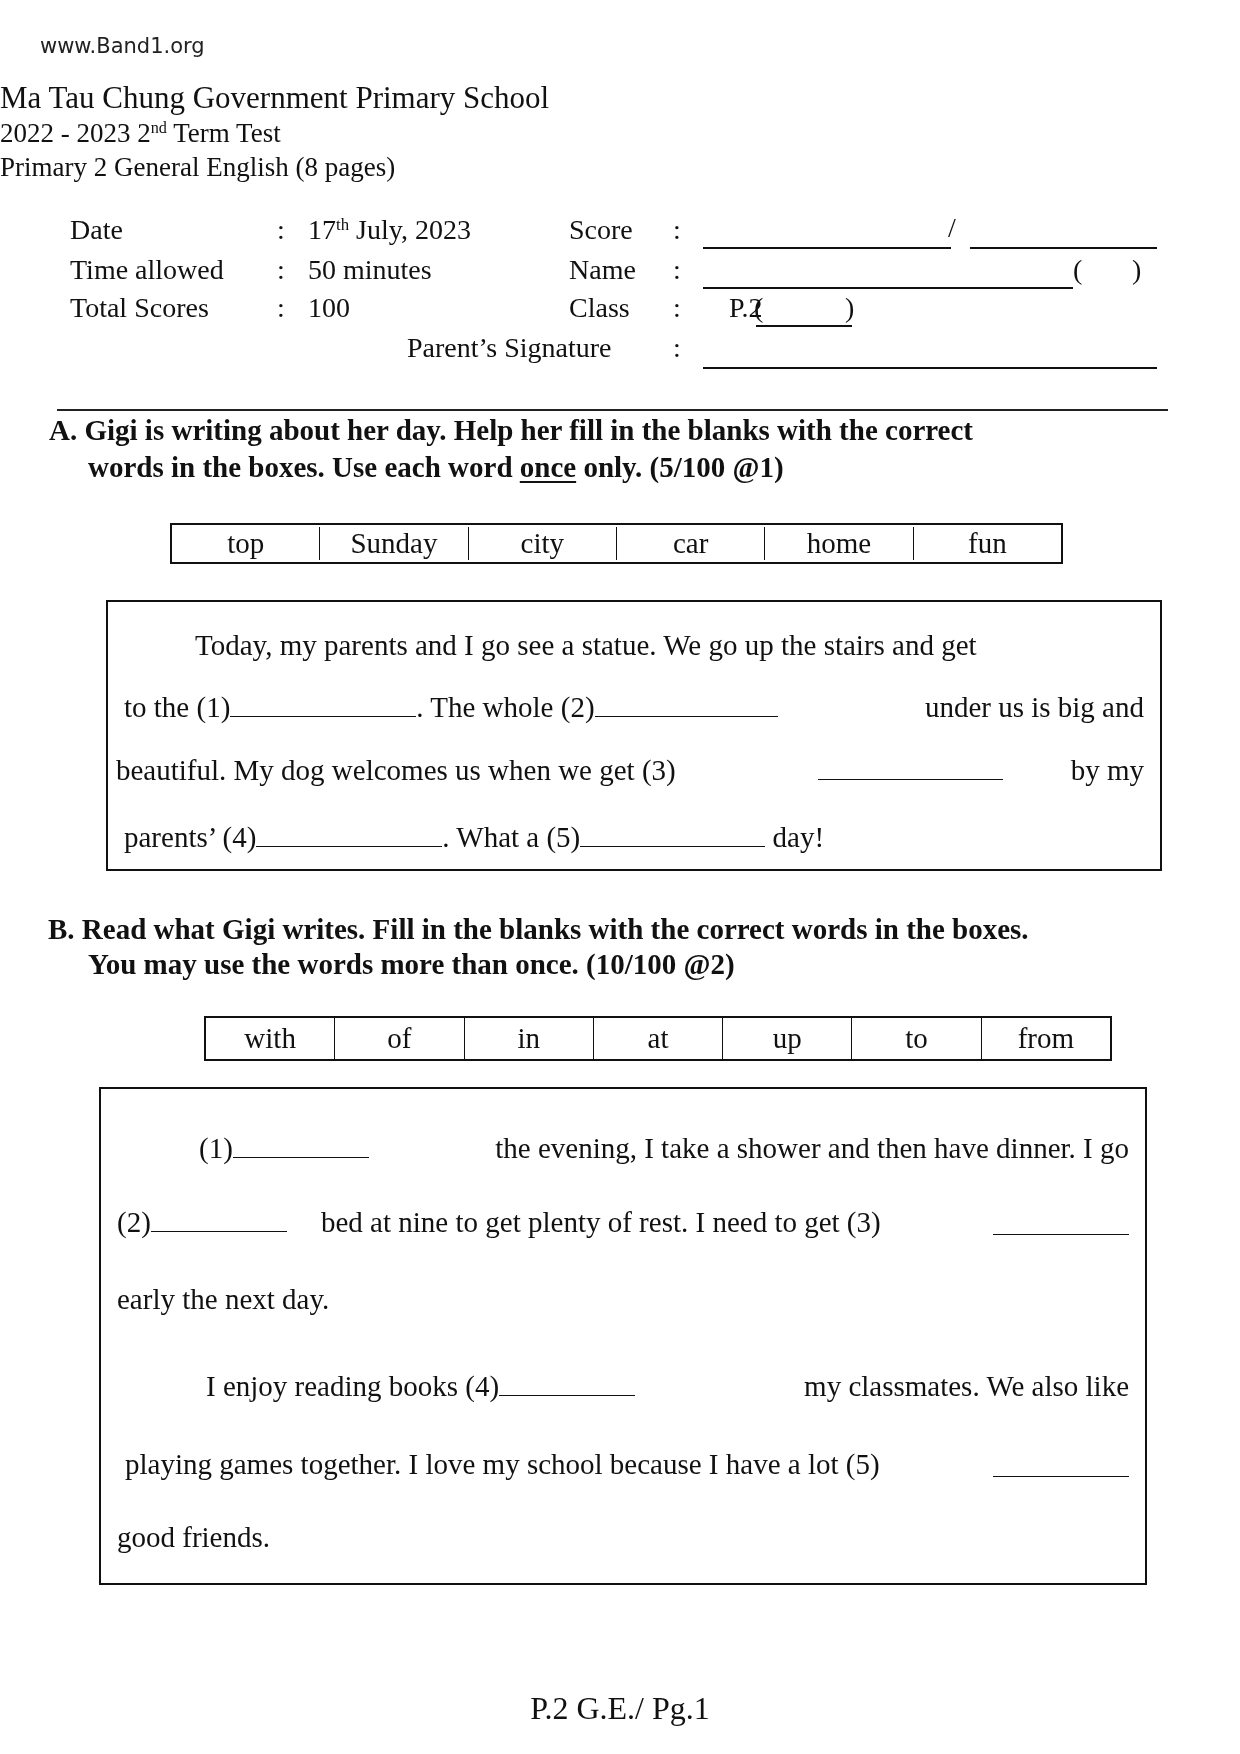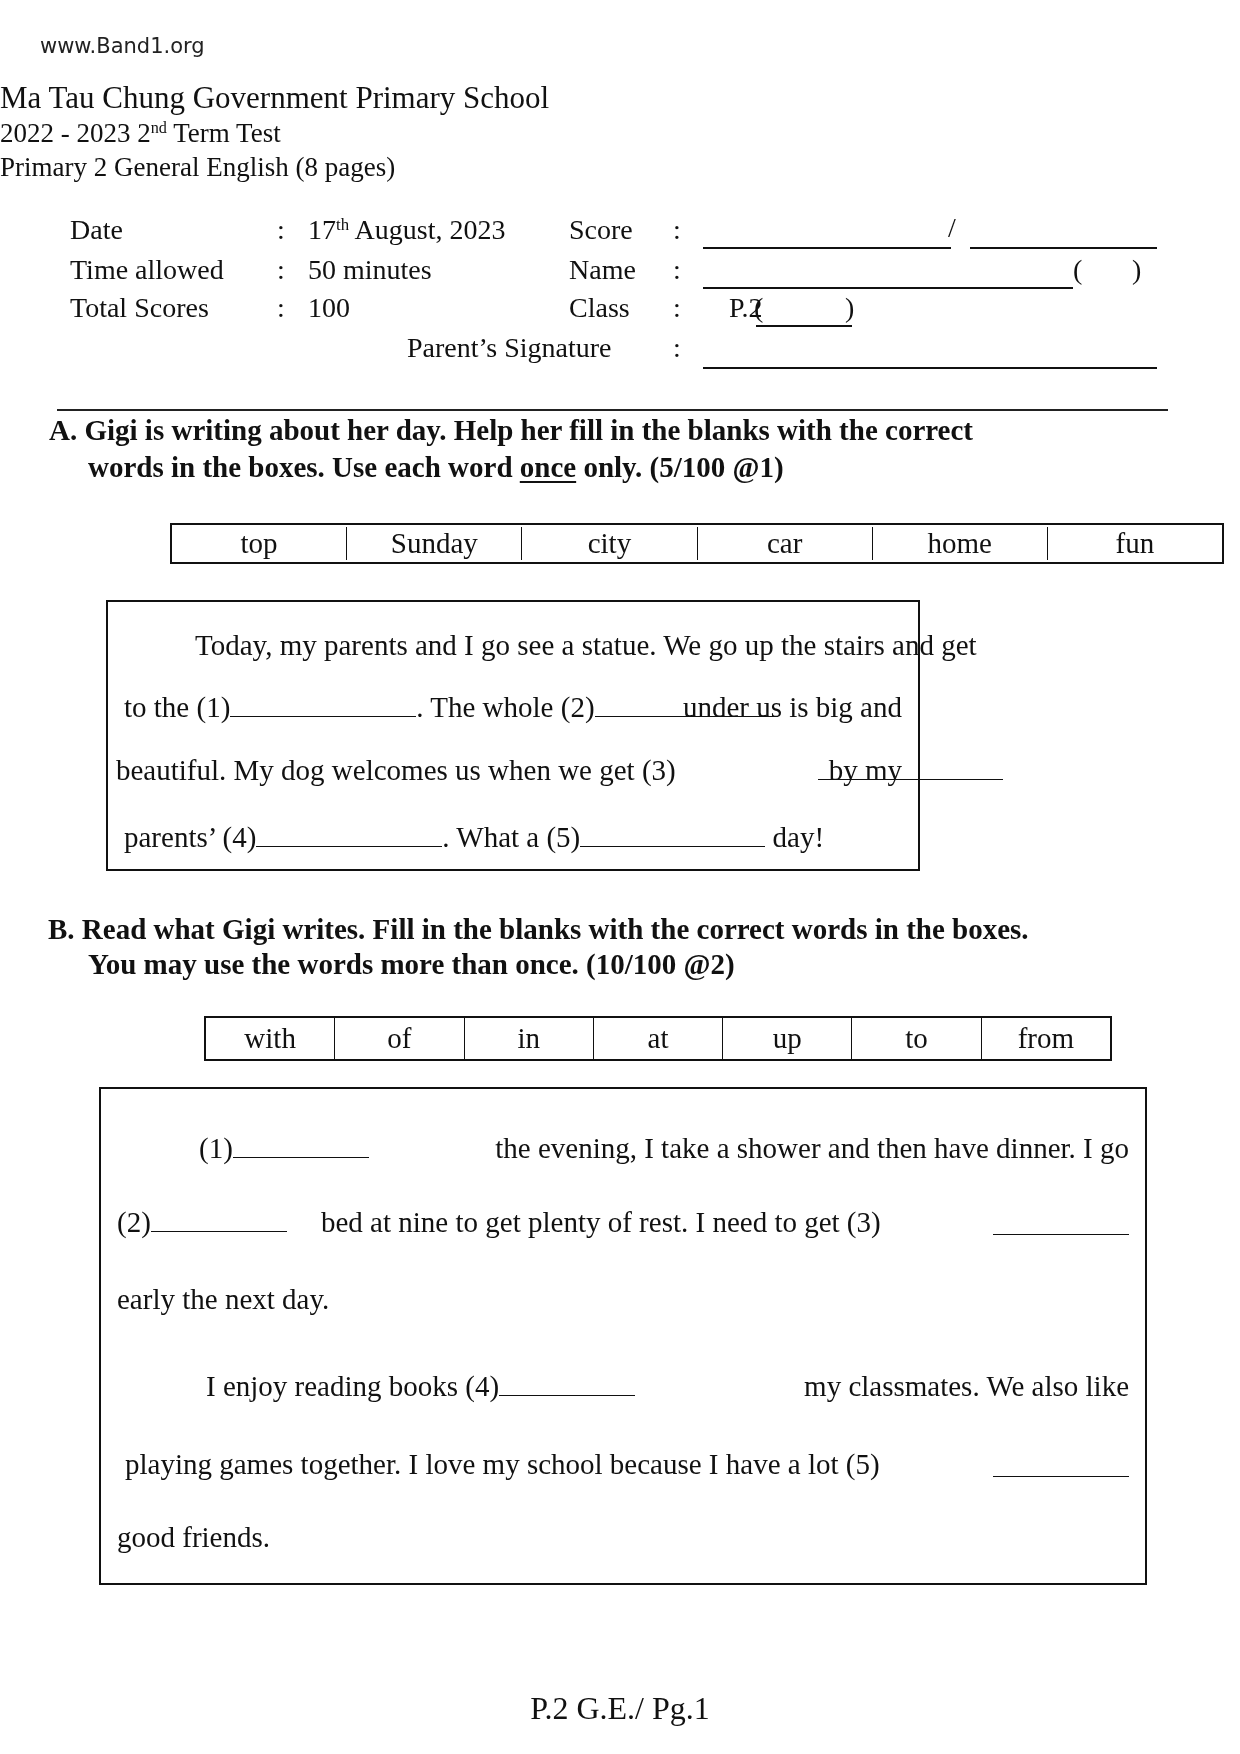--- a/index.html
+++ b/index.html
@@ -28,21 +28,21 @@
 <body>
 
 <div class="abs watermark">www.Band1.org</div>
 
 <div class="abs title t1">Ma Tau Chung Government Primary School</div>
 <div class="abs title t2"><span>2022 - 2023 2</span><sup>nd</sup><span> Term Test</span></div>
 <div class="abs title t3">Primary 2 General English (8 pages)</div>
 
 <div class="abs info" style="left:70px;top:214px;">Date</div>
 <div class="abs info" style="left:277px;top:214px;">:</div>
-<div class="abs info" style="left:308px;top:214px;"><span>17</span><sup>th</sup><span> August, 2023</span></div>
+<div class="abs info" style="left:308px;top:214px;"><span>17</span><sup>th</sup><span> July, 2023</span></div>
 
 <div class="abs info" style="left:70px;top:254px;">Time allowed</div>
 <div class="abs info" style="left:277px;top:254px;">:</div>
 <div class="abs info" style="left:308px;top:254px;">50 minutes</div>
 
 <div class="abs info" style="left:70px;top:292px;">Total Scores</div>
 <div class="abs info" style="left:277px;top:292px;">:</div>
 <div class="abs info" style="left:308px;top:292px;">100</div>
 
 <div class="abs info" style="left:569px;top:214px;">Score</div>
@@ -67,30 +67,30 @@
 
 <div class="abs info" style="left:407px;top:332px;">Parent’s Signature</div>
 <div class="abs info" style="left:673px;top:332px;">:</div>
 <div class="blank" style="left:703px;top:367px;width:454px;"></div>
 
 <div class="sep"></div>
 
 <div class="abs q-head" style="left:49px;top:414px;">A. Gigi is writing about her day. Help her fill in the blanks with the correct</div>
 <div class="abs q-head" style="left:88px;top:451px;"><span>words in the boxes. Use each word </span><span class="u">once</span><span> only. (5/100 @1)</span></div>
 
-<div class="wordbox" style="left:170px;top:523px;width:1054px;height:41px;align-items:center;">
+<div class="wordbox" style="left:170px;top:523px;width:893px;height:41px;align-items:center;">
   <div class="cell">top</div>
   <div class="cell">Sunday</div>
   <div class="cell">city</div>
   <div class="cell">car</div>
   <div class="cell">home</div>
   <div class="cell">fun</div>
 </div>
 
-<div class="parabox" style="left:106px;top:600px;width:814px;height:271px;">
+<div class="parabox" style="left:106px;top:600px;width:1056px;height:271px;">
   <div class="pline" style="left:87px;top:27px;">Today, my parents and I go see a statue. We go up the stairs and get</div>
   <div class="pline" style="left:16px;top:89px;">
     <span>to the (1)</span><span class="gap" style="width:186px;"></span><span>. The whole (2)</span><span class="gap" style="width:183px;"></span>
   </div>
   <div class="pline" style="right:16px;top:89px;">under us is big and</div>
   <div class="pline" style="left:8px;top:152px;">beautiful. My dog welcomes us when we get (3)</div>
   <div class="gap" style="position:absolute;left:710px;top:176px;width:185px;"></div>
   <div class="pline" style="right:16px;top:152px;">by my</div>
   <div class="pline" style="left:16px;top:219px;">
     <span>parents’ (4)</span><span class="gap" style="width:186px;"></span><span>. What a (5)</span><span class="gap" style="width:185px;"></span><span>&nbsp;</span><span>day!</span>

